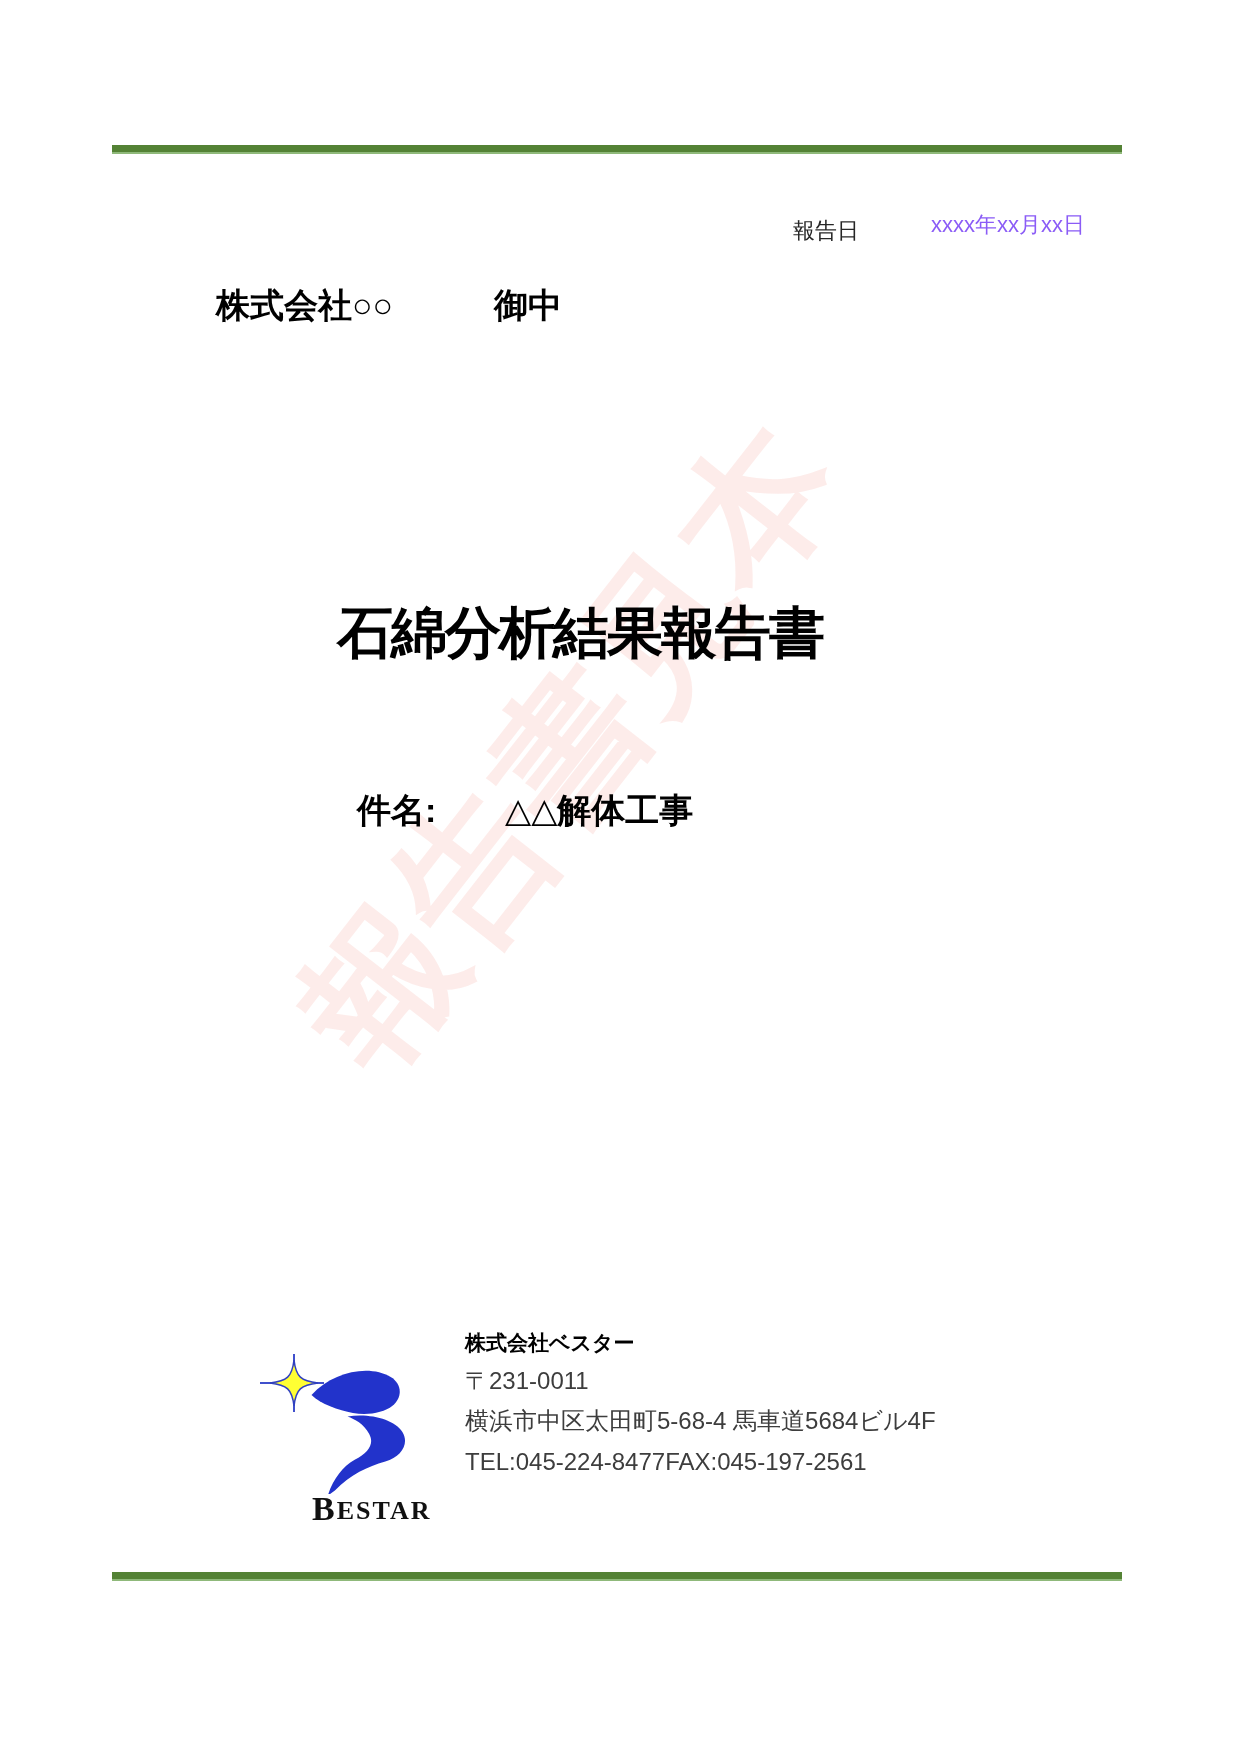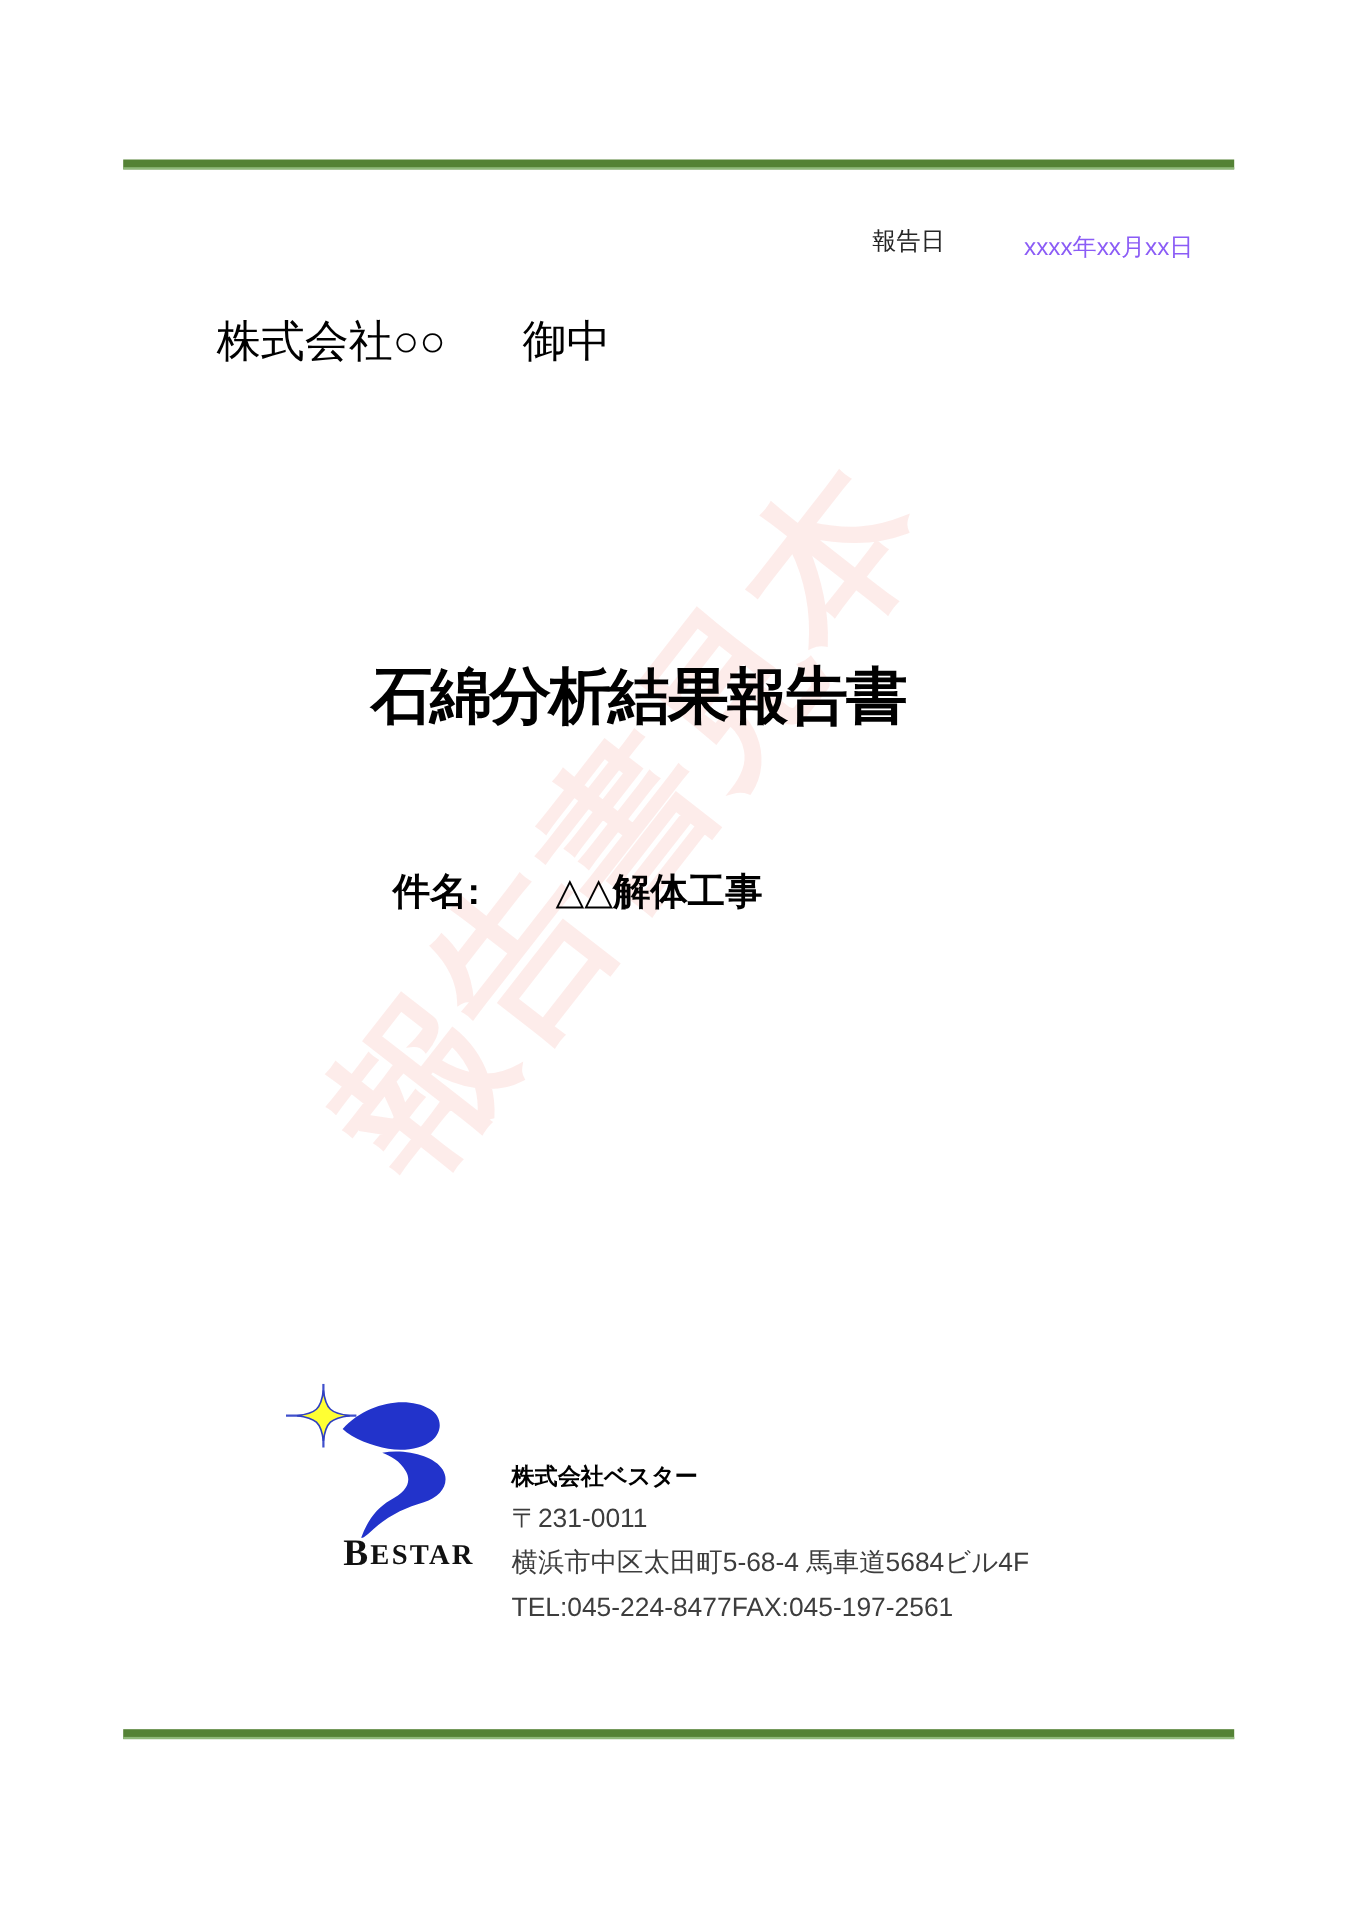--- a/index.html
+++ b/index.html
@@ -24,37 +24,37 @@
     transform:translate(-50%,-50%) rotate(-52deg);
     font-size:152px;font-weight:700;white-space:nowrap;
     color:rgba(229,57,35,0.095);
     letter-spacing:0;
     z-index:0;
     user-select:none;
   }
 
   .content{position:absolute;inset:0;z-index:1;}
 
-  .report-date-label{position:absolute;left:793px;top:204px;font-size:22px;color:#262626;}
+  .report-date-label{position:absolute;left:793px;top:216px;font-size:22px;color:#262626;}
   .report-date-value{position:absolute;left:931px;top:210px;font-size:22px;color:#8b5cf6;}
 
-  .addressee{position:absolute;left:197px;top:283px;font-size:40px;font-weight:400;color:#000;}
+  .addressee{position:absolute;left:216px;top:283px;font-size:34px;font-weight:700;color:#000;}
   .addressee .honorific{position:absolute;left:278px;top:0;white-space:nowrap;}
   .addressee .company{white-space:nowrap;}
 
   .title{
     position:absolute;left:337px;top:596px;
     font-size:56px;font-weight:700;letter-spacing:-2px;
     color:#000;white-space:nowrap;
   }
 
   .subject-label{position:absolute;left:357px;top:788px;font-size:34px;font-weight:700;color:#000;}
   .subject-value{position:absolute;left:505px;top:788px;font-size:34px;font-weight:700;color:#000;white-space:nowrap;}
 
-  .logo{position:absolute;left:250px;top:1252px;width:220px;height:180px;}
+  .logo{position:absolute;left:250px;top:1348px;width:220px;height:180px;}
   .logo svg{position:absolute;}
   .logo .star{left:8px;top:6px;}
   .logo .bmark{left:50px;top:20px;}
   .logo .wordmark{
     position:absolute;left:62px;top:144px;
     font-family:"Liberation Serif","DejaVu Serif",serif;
     font-weight:700;color:#111;letter-spacing:2px;
     font-size:26px;line-height:1;white-space:nowrap;
   }
   .logo .wordmark .big-b{font-size:34px;vertical-align:-1px;}

